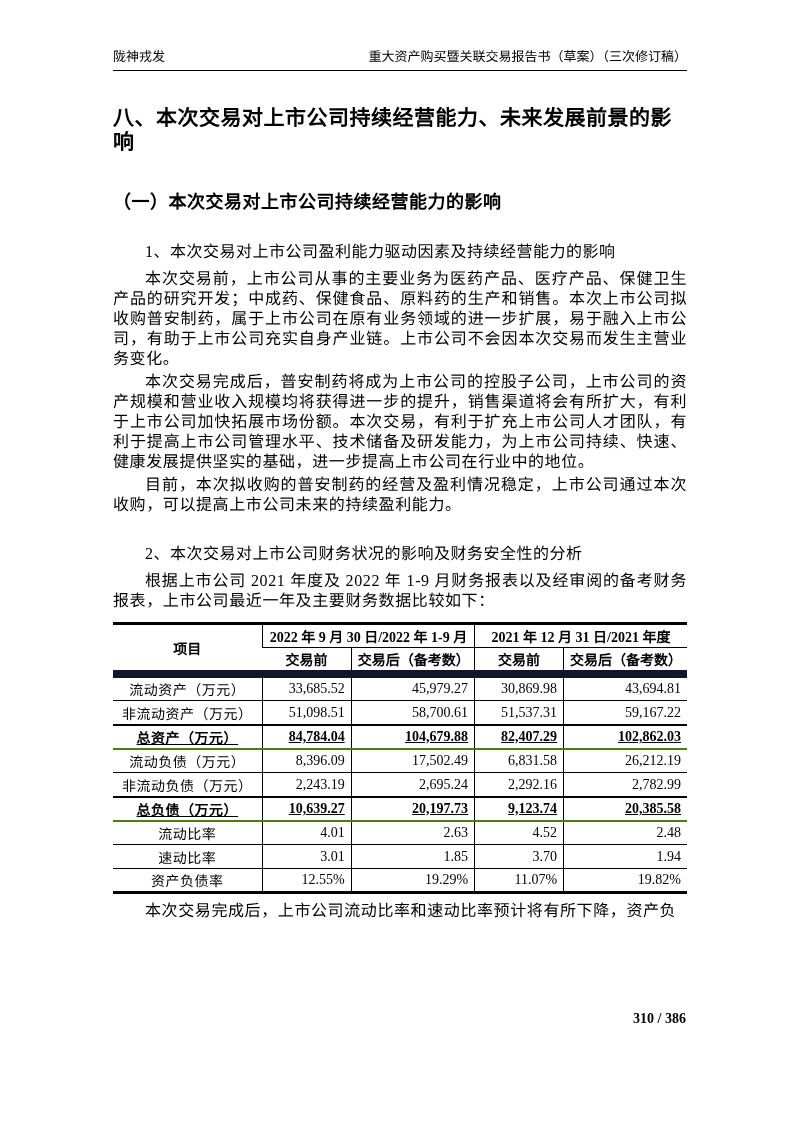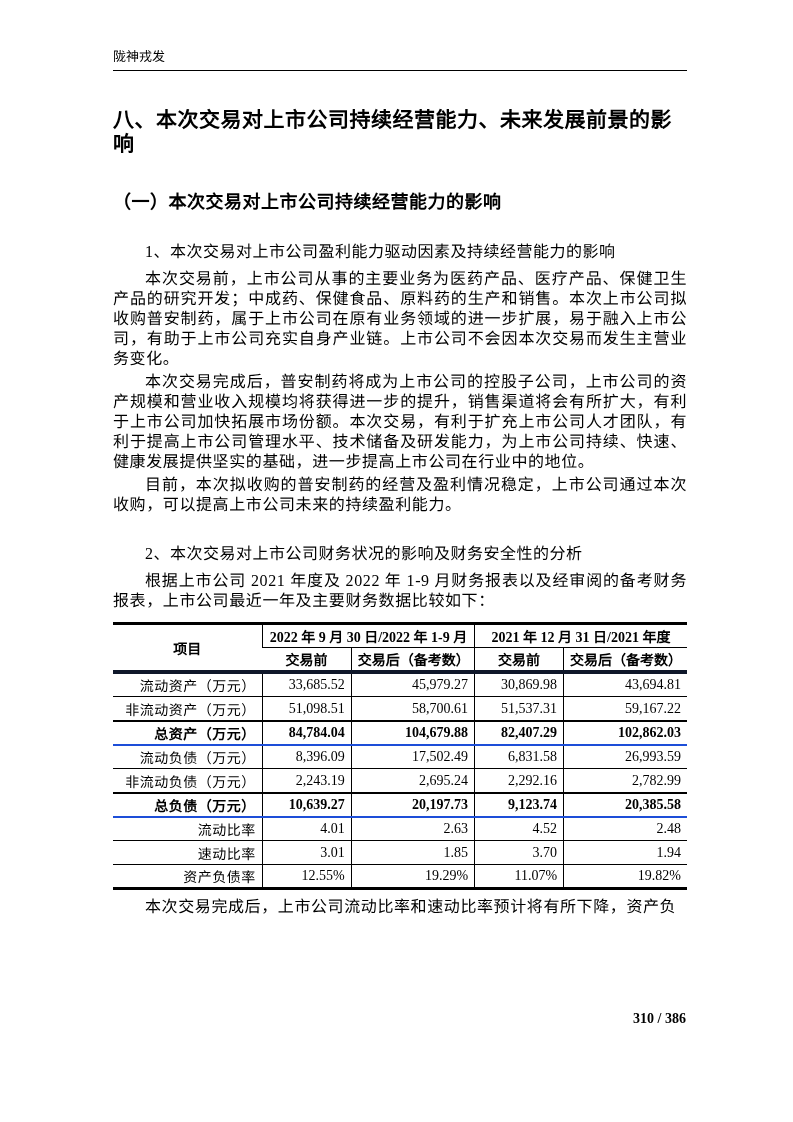--- a/index.html
+++ b/index.html
@@ -17,21 +17,21 @@
   }
   .running-header {
     display: flex;
     justify-content: space-between;
     align-items: flex-end;
     font-size: 13px;
     padding-bottom: 5px;
     border-bottom: 1.5px solid #000;
   }
   .doc-title {
-    font-family: Liberation Serif, serif;
+    font-family: Liberation Mono, monospace;
     font-weight: 700;
     font-size: 21px;
     line-height: 1.15;
     margin-top: 37px;
     letter-spacing: 0.5px;
   }
   .section-heading {
     font-family: Liberation Mono, monospace;
     font-weight: 700;
     font-size: 18px;
@@ -68,40 +68,41 @@
     height: 24px;
     padding: 1px 6px;
     vertical-align: middle;
     overflow: hidden;
     white-space: nowrap;
   }
   table.fin th:first-child, table.fin td:first-child { border-left: none; }
   table.fin th { font-weight: 700; text-align: center; }
   table.fin thead tr.sub th { border-top: 1px solid #000; }
   table.fin tbody tr { border-top: 1.5px solid #000; }
-  table.fin tbody tr.total-row { border-top: 2px solid #000; border-bottom: 2px solid #1d4ed8; }
+  table.fin tbody tr.total-row { border-top: 2px solid #000; border-bottom: 2px solid #4d7c0f; text-decoration: underline; }
   table.fin tbody tr.total-row td { font-weight: 700; }
-  table.fin thead { border-bottom: 4px solid #0f172a; }
-  td.item-cell { text-align: right; padding-left: 9px; letter-spacing: 0.5px; }
+  table.fin thead { border-bottom: 8px solid #0f172a; }
+  td.item-cell { text-align: center; padding-left: 9px; letter-spacing: 0.5px; }
   td.num-cell { text-align: right; padding-right: 8px; }
   .page-footer {
     position: absolute;
     right: 107px;
     top: 1011px;
     font-weight: 700;
     font-size: 14px;
   }
 </style>
 </head>
 <body>
 
 <div class="page">
 
   <div class="running-header">
     <span>陇神戎发</span>
+    <span>重大资产购买暨关联交易报告书（草案）（三次修订稿）</span>
   </div>
 
   <h1 class="doc-title">八、本次交易对上市公司持续经营能力、未来发展前景的影响</h1>
 
   <h2 class="section-heading">（一）本次交易对上市公司持续经营能力的影响</h2>
 
   <p class="sub-heading">1、本次交易对上市公司盈利能力驱动因素及持续经营能力的影响</p>
 
   <p class="body">本次交易前，上市公司从事的主要业务为医药产品、医疗产品、保健卫生产品的研究开发；中成药、保健食品、原料药的生产和销售。本次上市公司拟收购普安制药，属于上市公司在原有业务领域的进一步扩展，易于融入上市公司，有助于上市公司充实自身产业链。上市公司不会因本次交易而发生主营业务变化。</p>
   <p class="body">本次交易完成后，普安制药将成为上市公司的控股子公司，上市公司的资产规模和营业收入规模均将获得进一步的提升，销售渠道将会有所扩大，有利于上市公司加快拓展市场份额。本次交易，有利于扩充上市公司人才团队，有利于提高上市公司管理水平、技术储备及研发能力，为上市公司持续、快速、健康发展提供坚实的基础，进一步提高上市公司在行业中的地位。</p>
@@ -152,21 +153,21 @@
           <td class="num-cell">84,784.04</td>
           <td class="num-cell">104,679.88</td>
           <td class="num-cell">82,407.29</td>
           <td class="num-cell">102,862.03</td>
         </tr>
         <tr>
           <td class="item-cell">流动负债（万元）</td>
           <td class="num-cell">8,396.09</td>
           <td class="num-cell">17,502.49</td>
           <td class="num-cell">6,831.58</td>
-          <td class="num-cell">26,993.59</td>
+          <td class="num-cell">26,212.19</td>
         </tr>
         <tr>
           <td class="item-cell">非流动负债（万元）</td>
           <td class="num-cell">2,243.19</td>
           <td class="num-cell">2,695.24</td>
           <td class="num-cell">2,292.16</td>
           <td class="num-cell">2,782.99</td>
         </tr>
         <tr class="total-row">
           <td class="item-cell">总负债（万元）</td>

